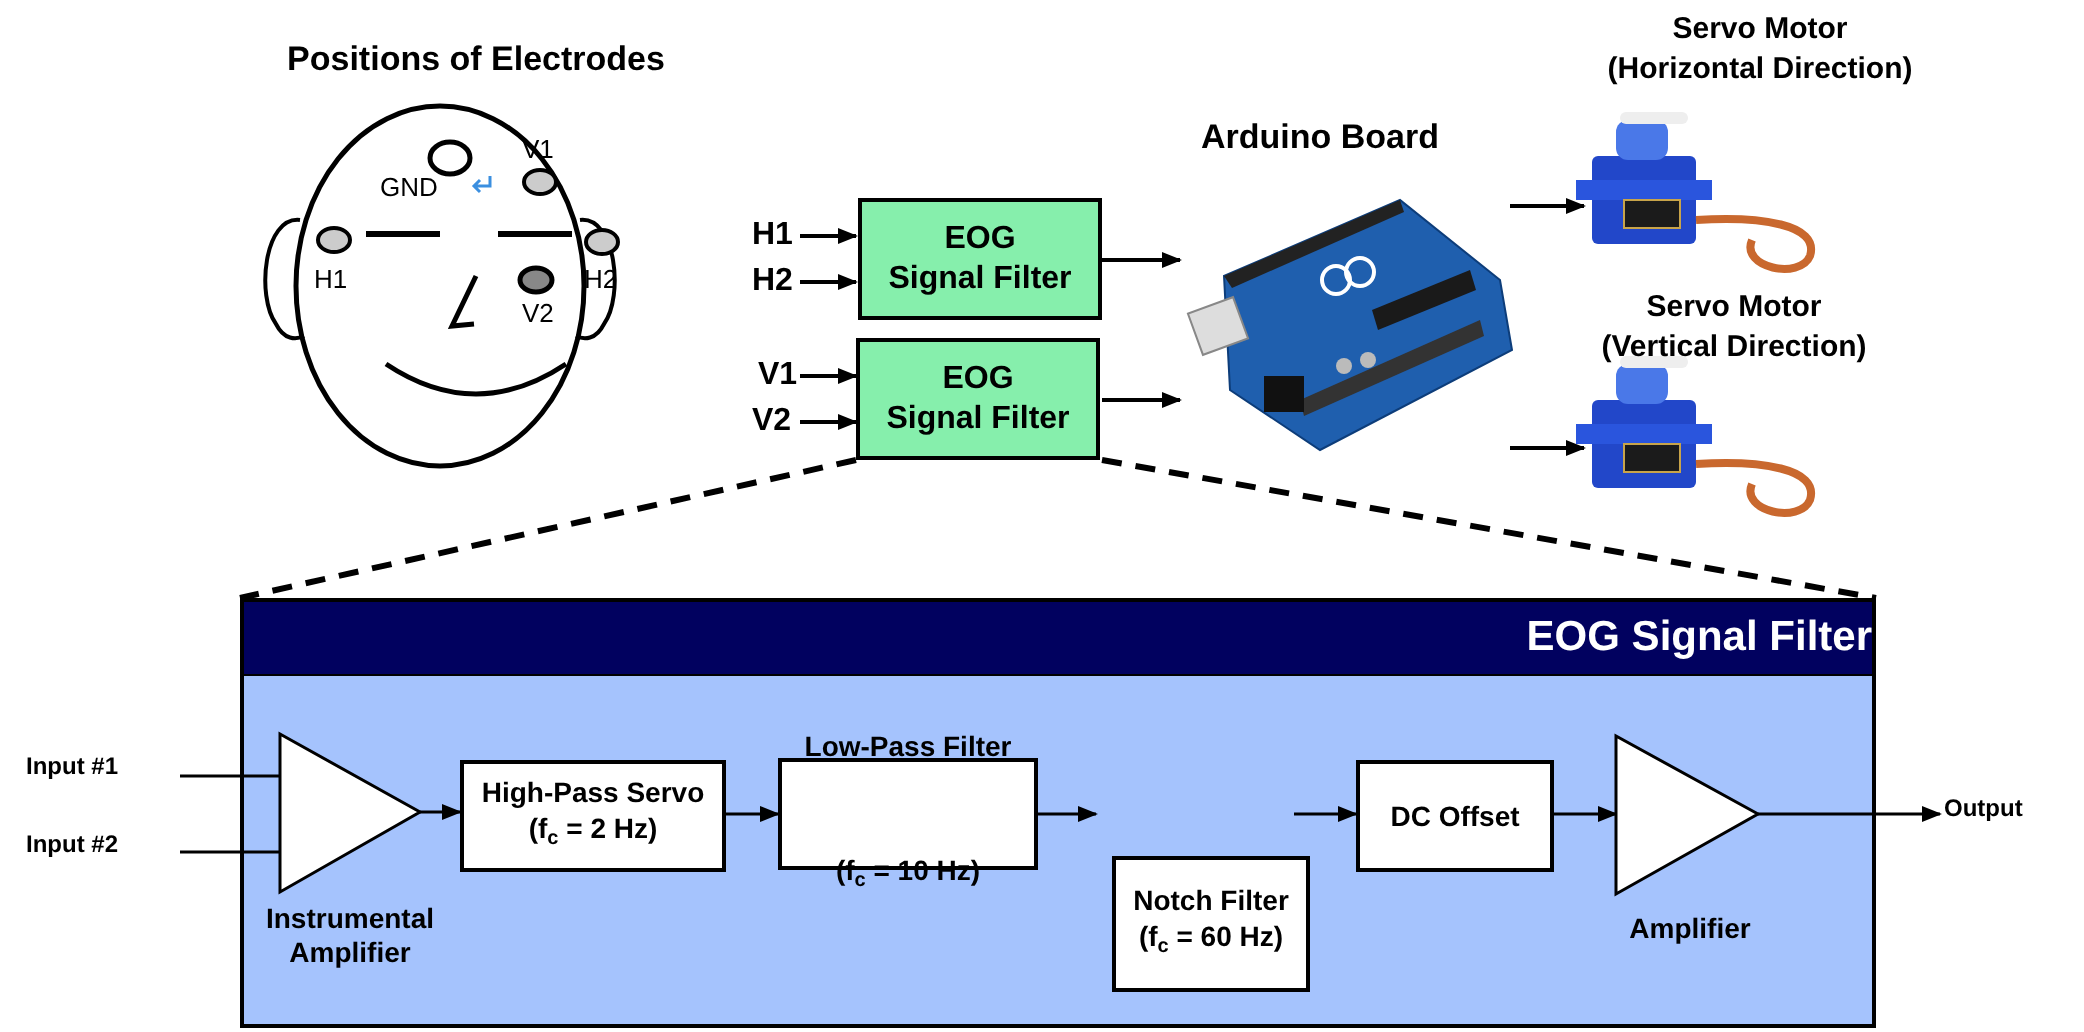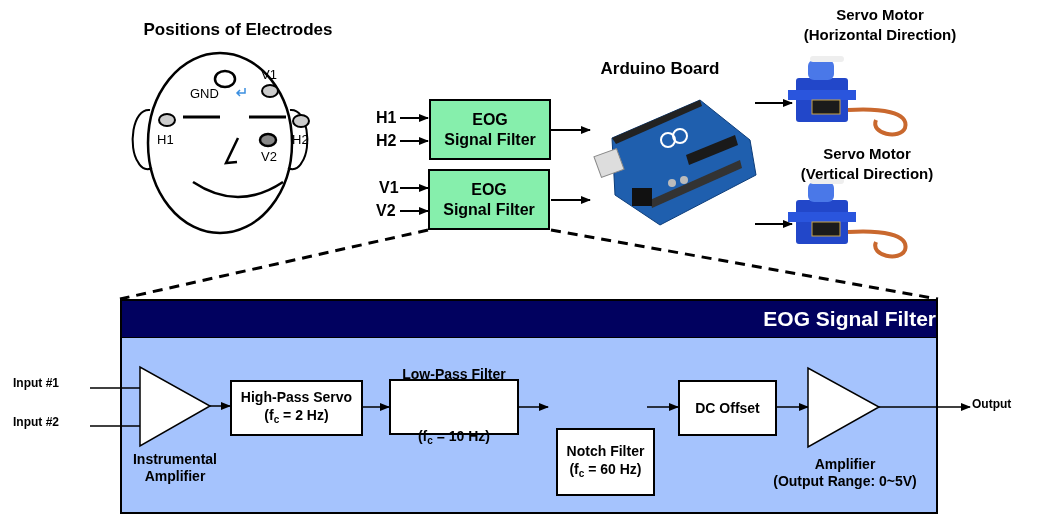--- a/index.html
+++ b/index.html
@@ -176,14 +176,13 @@
   <div>Notch Filter</div>
   <div><span>(f</span><sub>c</sub><span> = 60 Hz)</span></div>
 </div>
 
 <div class="blk" style="left:678px; top:380px; width:99px; height:56px;align-items:center;">
   <div>DC Offset</div>
 </div>
 
 <div class="amp-label" style="left:755px; top:456px; width:180px;">
   <div>Amplifier</div>
-  <div>(Output Range: 0~5V)</div>
 </div>
 
 </body></html>

